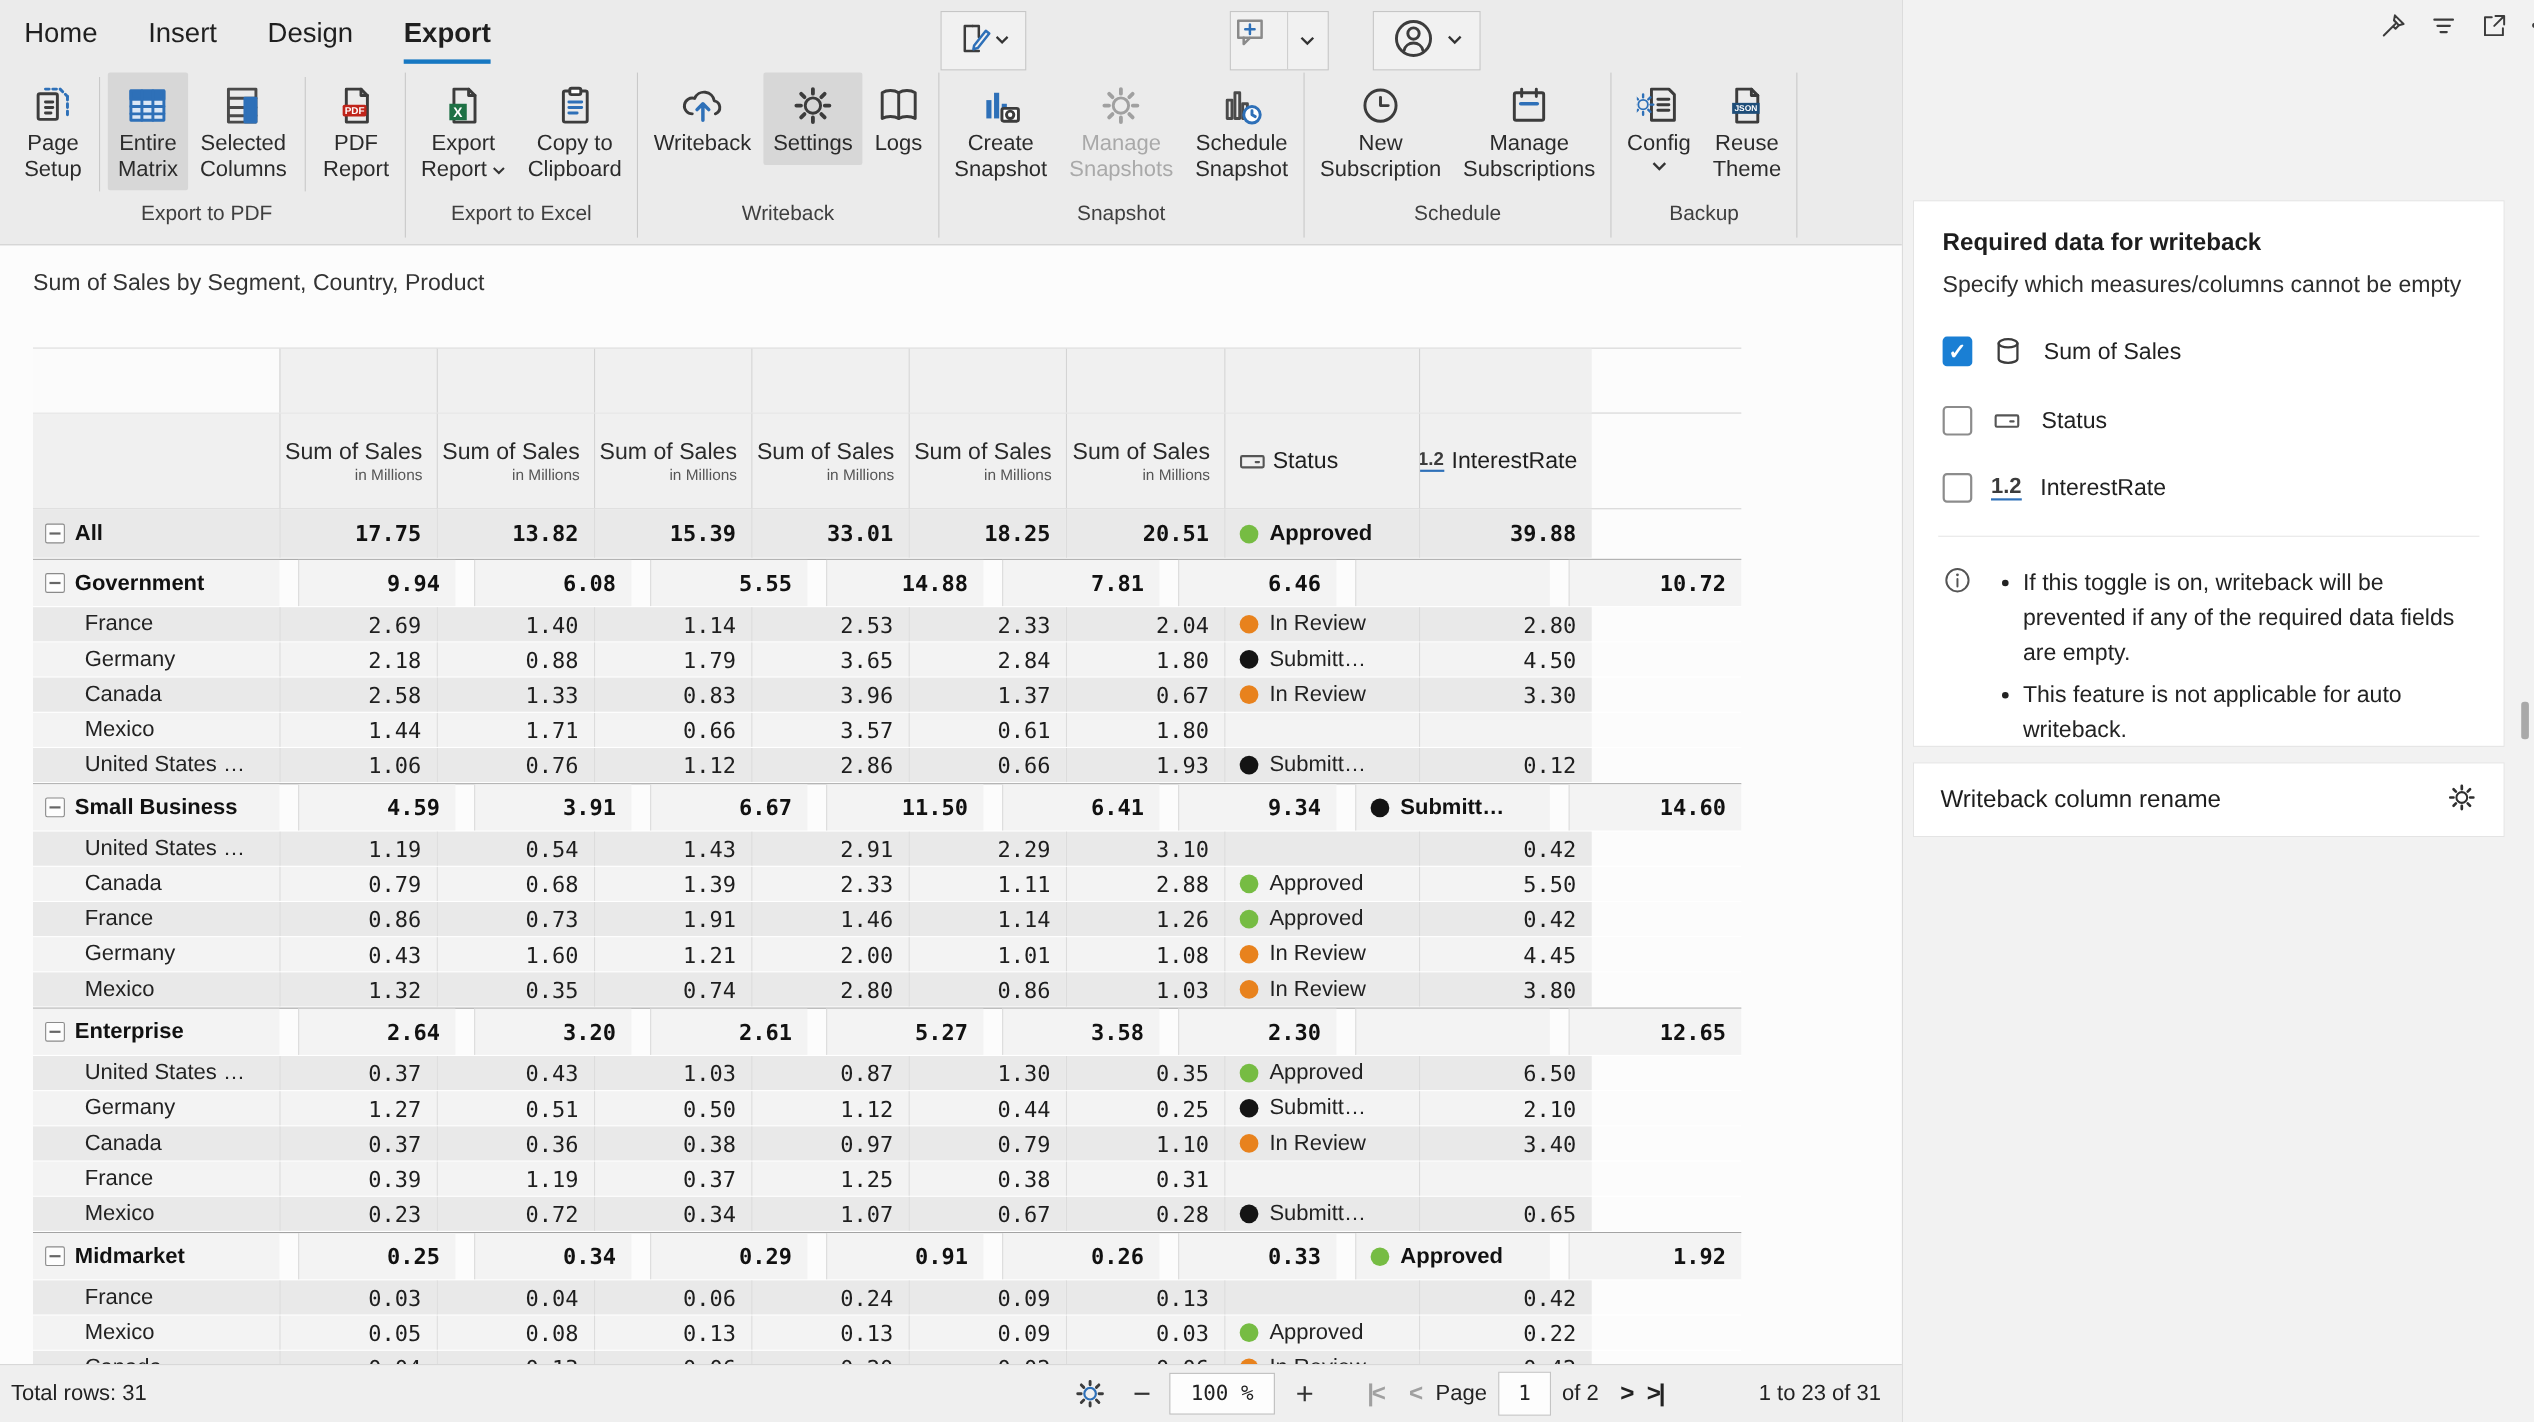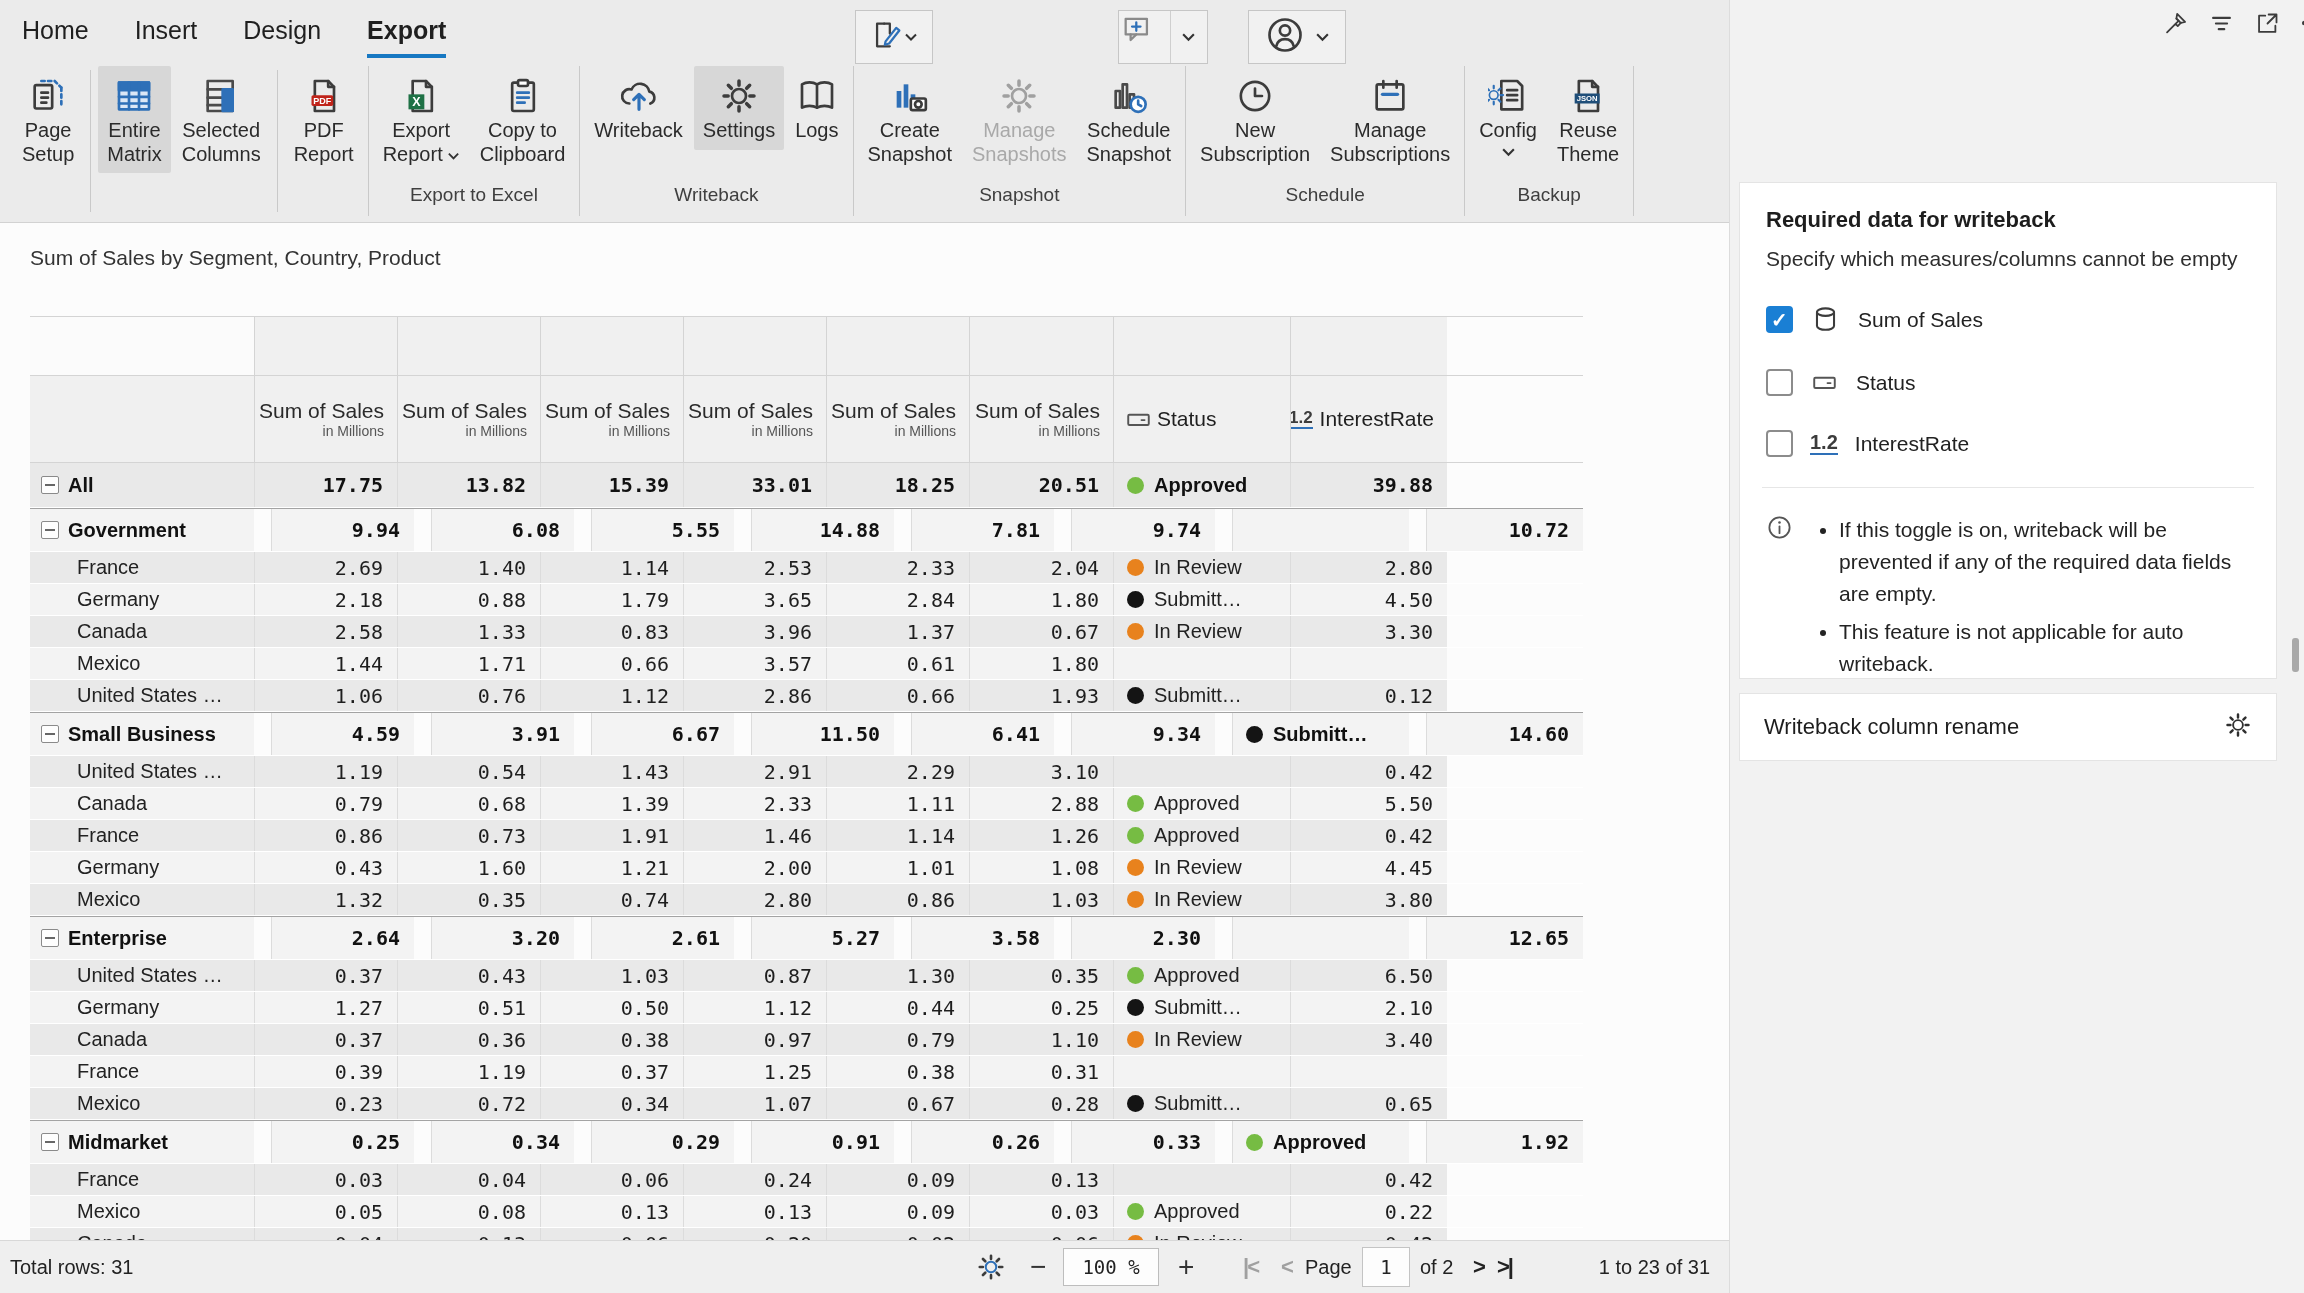--- a/index.html
+++ b/index.html
@@ -169,20 +169,21 @@
                     <path d="M14.5 3v3.5H18"></path>
                     <rect x="4.5" y="11.5" width="13" height="6.5" rx="1" fill="#c0241a" stroke="none"></rect>
                     <text x="11" y="16.7" font-size="5.4" fill="#fff" font-family="Liberation Sans" font-weight="bold" text-anchor="middle" stroke="none">PDF</text>
                   </svg>
                 </span>
               </div>
               <div class="rlb">PDF</div>
               <div class="rlb">Report</div>
             </div>
           </div>
+          <div class="rgroup-label">Export to PDF</div>
         </div>
         <div class="rgroup">
           <div class="rgroup-buttons">
             <div class="rbtn">
               <div class="ric">
                 <span style="display: inline-flex; align-items: center;">
                   <svg width="40" height="40" viewBox="0 0 24 24" fill="none" stroke="#3c3c3c" stroke-width="1.6" stroke-linecap="round" stroke-linejoin="round">
                     <path d="M7 3h8l3.5 3.5V21H7z"></path>
                     <path d="M15 3v3.5h3.5"></path>
                     <rect x="4.5" y="11" width="9.5" height="9" fill="#1e7145" stroke="none"></rect>
@@ -504,21 +505,21 @@
       <div class="trow brow light sectionTop bold" style="height: 42px;">
         <div class="cell " style="width: 224px; padding-left: 10px;">
           <span class="expander"></span>
           <span class="rowlabel">Government</span>
         </div>
         <div class="cell num" style="width: 143px;">9.94</div>
         <div class="cell num" style="width: 143px;">6.08</div>
         <div class="cell num" style="width: 143px;">5.55</div>
         <div class="cell num" style="width: 143px;">14.88</div>
         <div class="cell num" style="width: 143px;">7.81</div>
-        <div class="cell num" style="width: 144px;">9.74</div>
+        <div class="cell num" style="width: 144px;">6.46</div>
         <div class="cell scell" style="width: 177px;"></div>
         <div class="cell num" style="width: 157px;">10.72</div>
       </div>
       <div class="trow brow dark" style="height: 31px;">
         <div class="cell " style="width: 224px; padding-left: 46px;">
           <span class="rowlabel">France</span>
         </div>
         <div class="cell num" style="width: 143px;">2.69</div>
         <div class="cell num" style="width: 143px;">1.40</div>
         <div class="cell num" style="width: 143px;">1.14</div>

